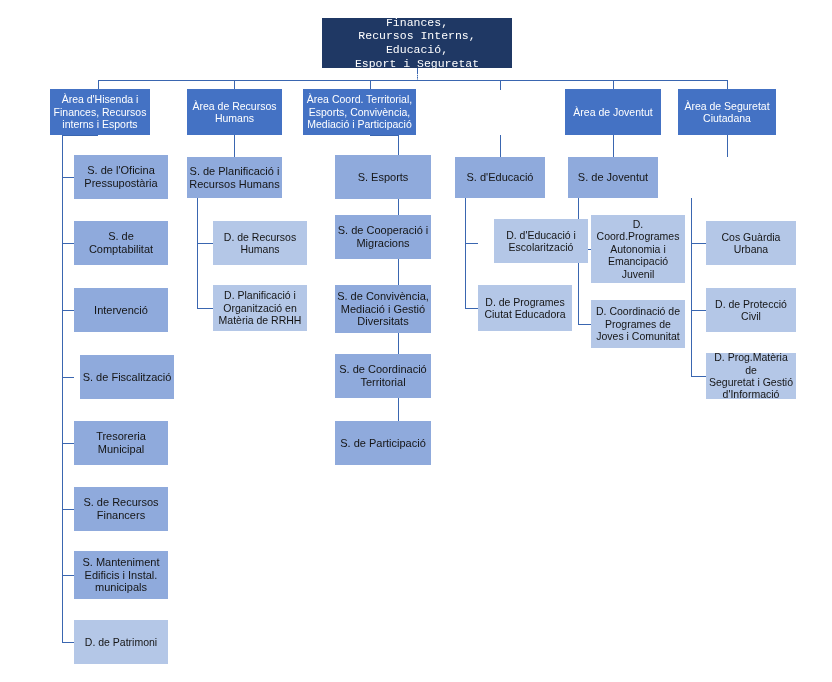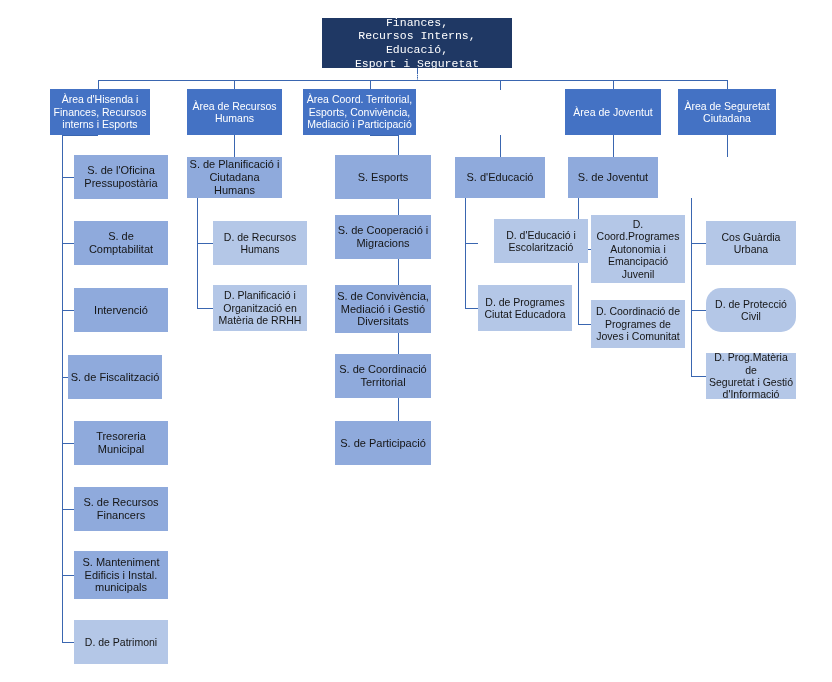--- a/index.html
+++ b/index.html
@@ -127,32 +127,32 @@
 Mediació i Participació</div>
   <div class="node area" style="left:565px; top:89px; width:96px; height:46px;">Àrea de Joventut</div>
   <div class="node area" style="left:678px; top:89px; width:98px; height:46px;">Àrea de Seguretat
 Ciutadana</div>
 
   <div class="node sec" style="left:74px; top:155px; width:94px; height:44px;">S. de l'Oficina
 Pressupostària</div>
   <div class="node sec" style="left:74px; top:221px; width:94px; height:44px;">S. de
 Comptabilitat</div>
   <div class="node sec" style="left:74px; top:288px; width:94px; height:44px;">Intervenció</div>
-  <div class="node sec" style="left:68px; top:355px; width:94px; height:44px;">S. de Fiscalització</div>
+  <div class="node sec" style="left:80px; top:355px; width:94px; height:44px;">S. de Fiscalització</div>
   <div class="node sec" style="left:74px; top:421px; width:94px; height:44px;">Tresoreria
 Municipal</div>
   <div class="node sec" style="left:74px; top:487px; width:94px; height:44px;">S. de Recursos
 Financers</div>
   <div class="node sec" style="left:74px; top:551px; width:94px; height:48px;">S. Manteniment
 Edificis i Instal.
 municipals</div>
   <div class="node dept" style="left:74px; top:620px; width:94px; height:44px;">D. de Patrimoni</div>
 
   <div class="node sec" style="left:187px; top:157px; width:95px; height:41px;">S. de Planificació i
-Ciutadana Humans</div>
+Recursos Humans</div>
   <div class="node dept" style="left:213px; top:221px; width:94px; height:44px;">D. de Recursos
 Humans</div>
   <div class="node dept" style="left:213px; top:285px; width:94px; height:46px;">D. Planificació i
 Organització en
 Matèria de RRHH</div>
 
   <div class="node sec" style="left:335px; top:155px; width:96px; height:44px;">S. Esports</div>
   <div class="node sec" style="left:335px; top:215px; width:96px; height:44px;">S. de Cooperació i
 Migracions</div>
   <div class="node sec" style="left:335px; top:285px; width:96px; height:48px;">S. de Convivència,
@@ -173,19 +173,19 @@
 Coord.Programes
 Autonomia i
 Emancipació
 Juvenil</div>
   <div class="node dept" style="left:591px; top:300px; width:94px; height:48px;">D. Coordinació de
 Programes de
 Joves i Comunitat</div>
 
   <div class="node dept" style="left:706px; top:221px; width:90px; height:44px;">Cos Guàrdia
 Urbana</div>
-  <div class="node dept" style="left:706px; top:288px; width:90px; height:44px;border-radius:15px;">D. de Protecció
+  <div class="node dept" style="left:706px; top:288px; width:90px; height:44px;">D. de Protecció
 Civil</div>
   <div class="node dept" style="left:706px; top:353px; width:90px; height:46px;">D. Prog.Matèria de
 Seguretat i Gestió
 d'Informació</div>
 
 </div>
 
 </body></html>

